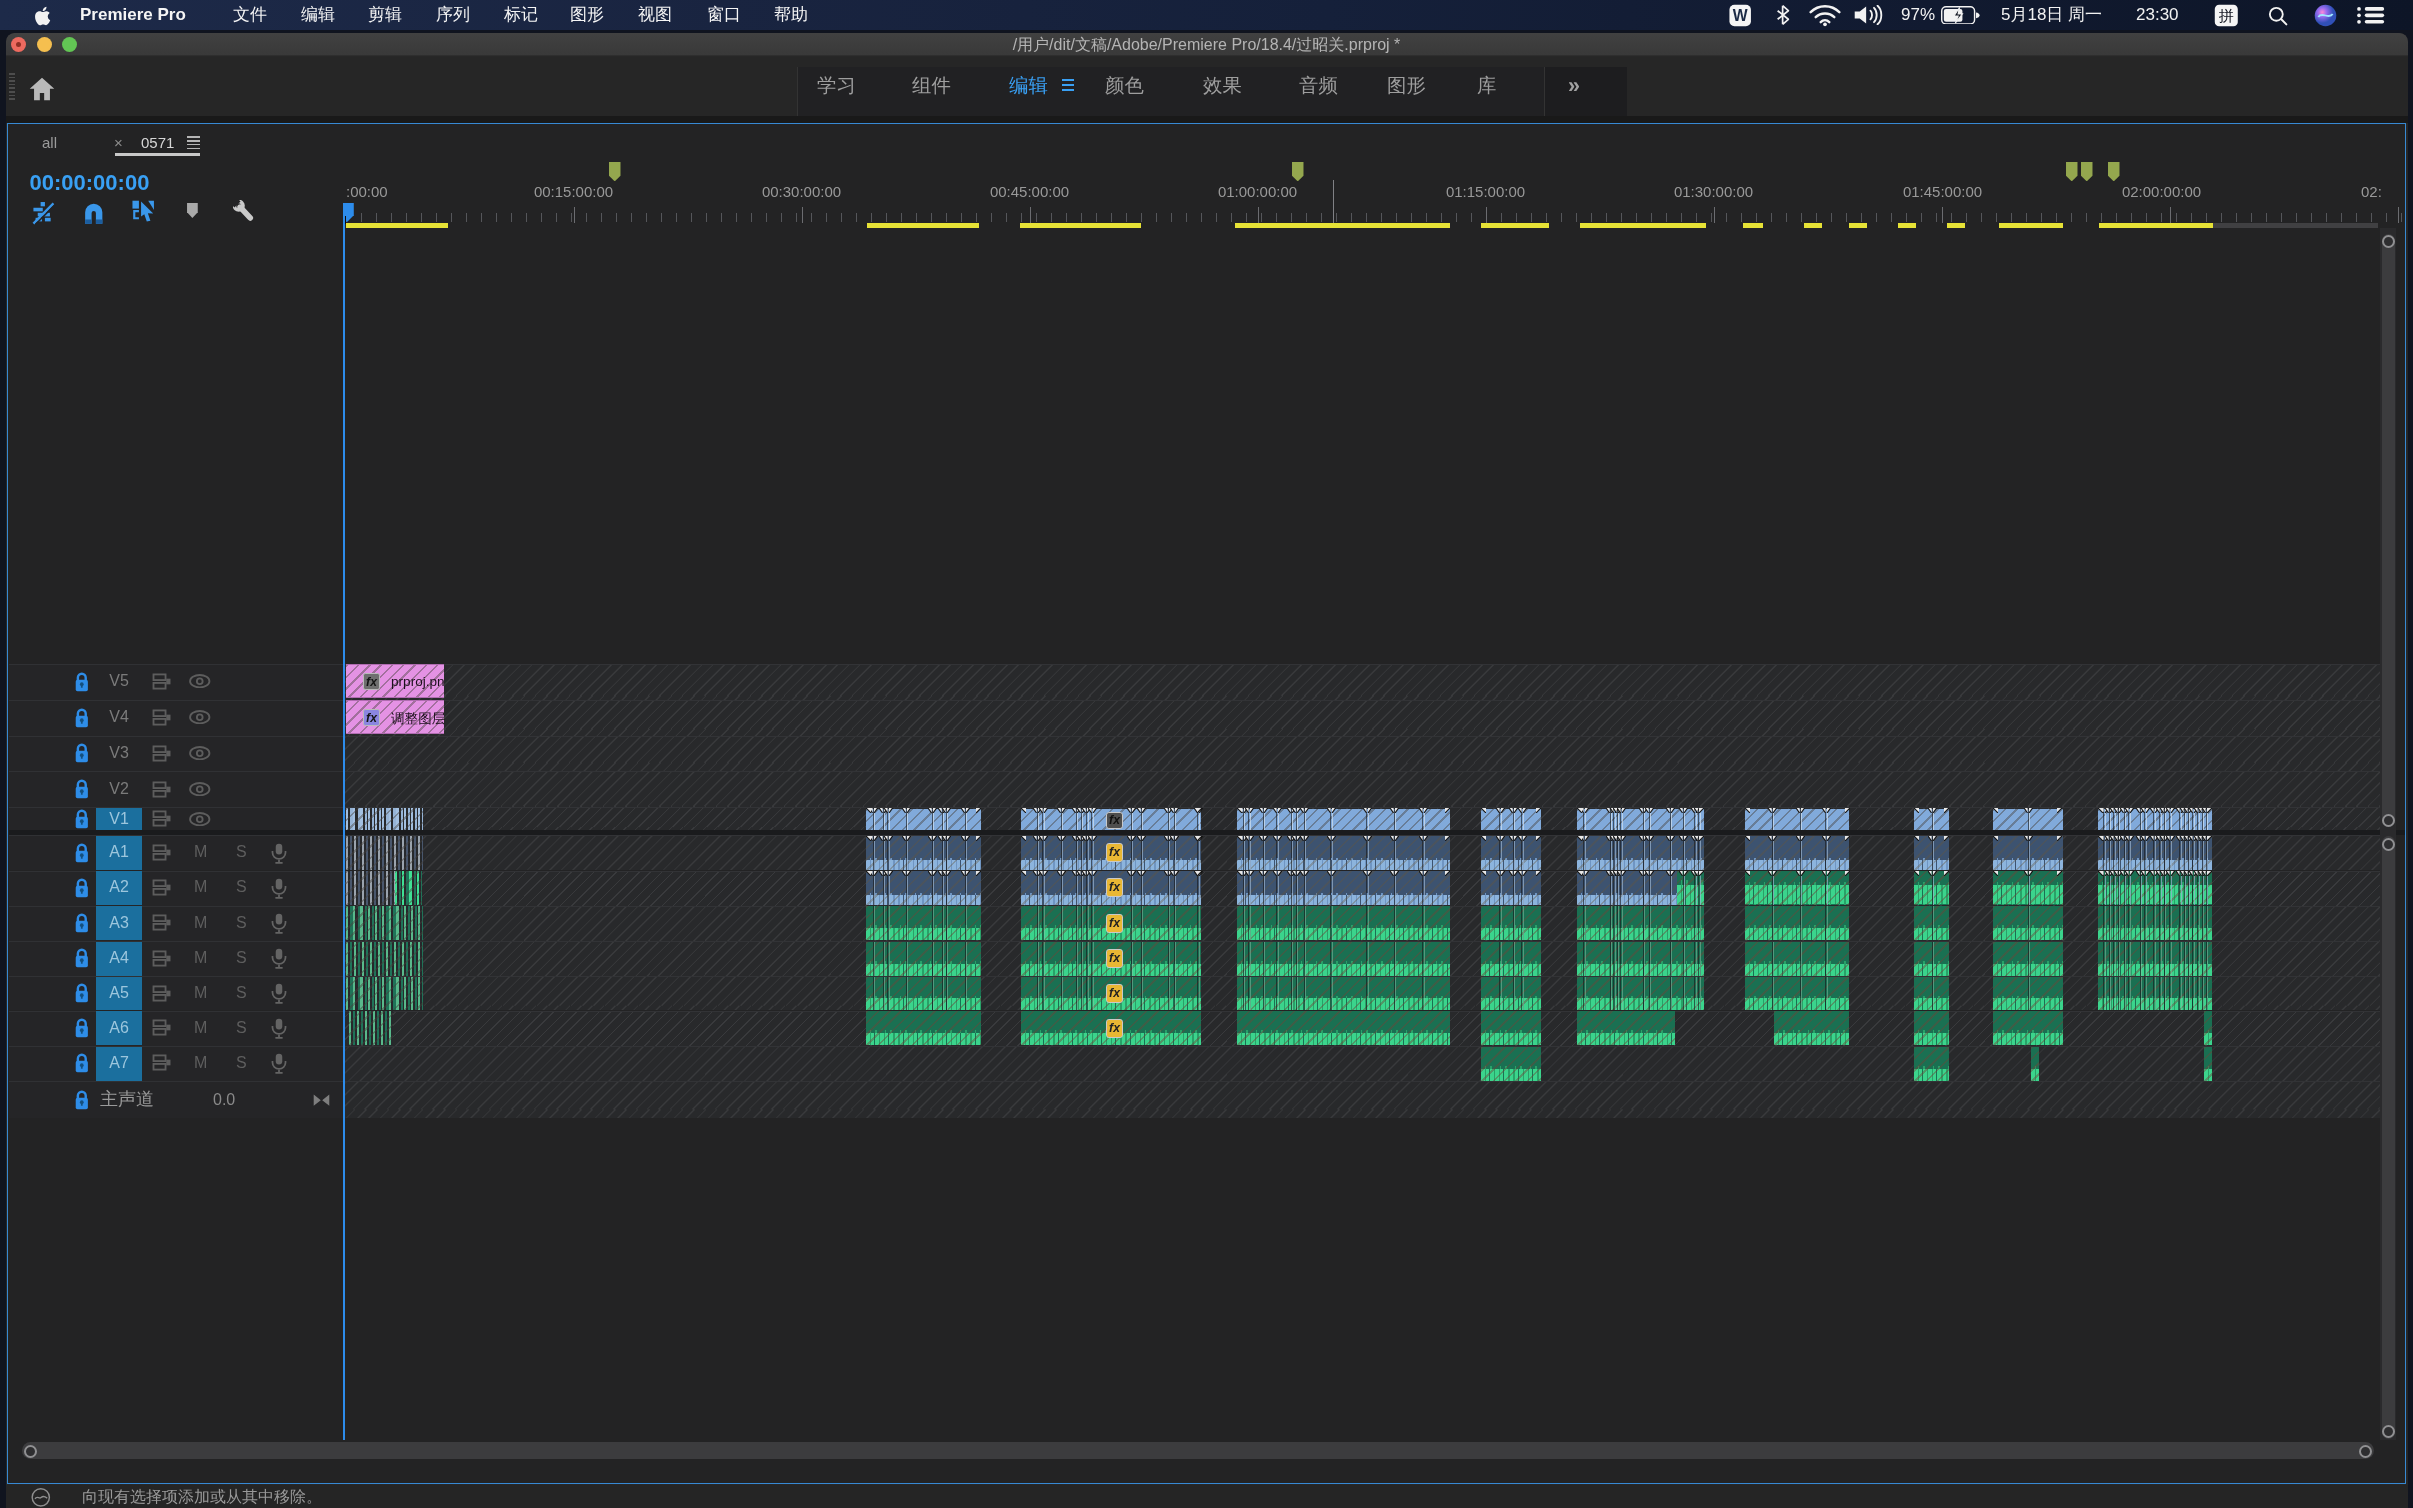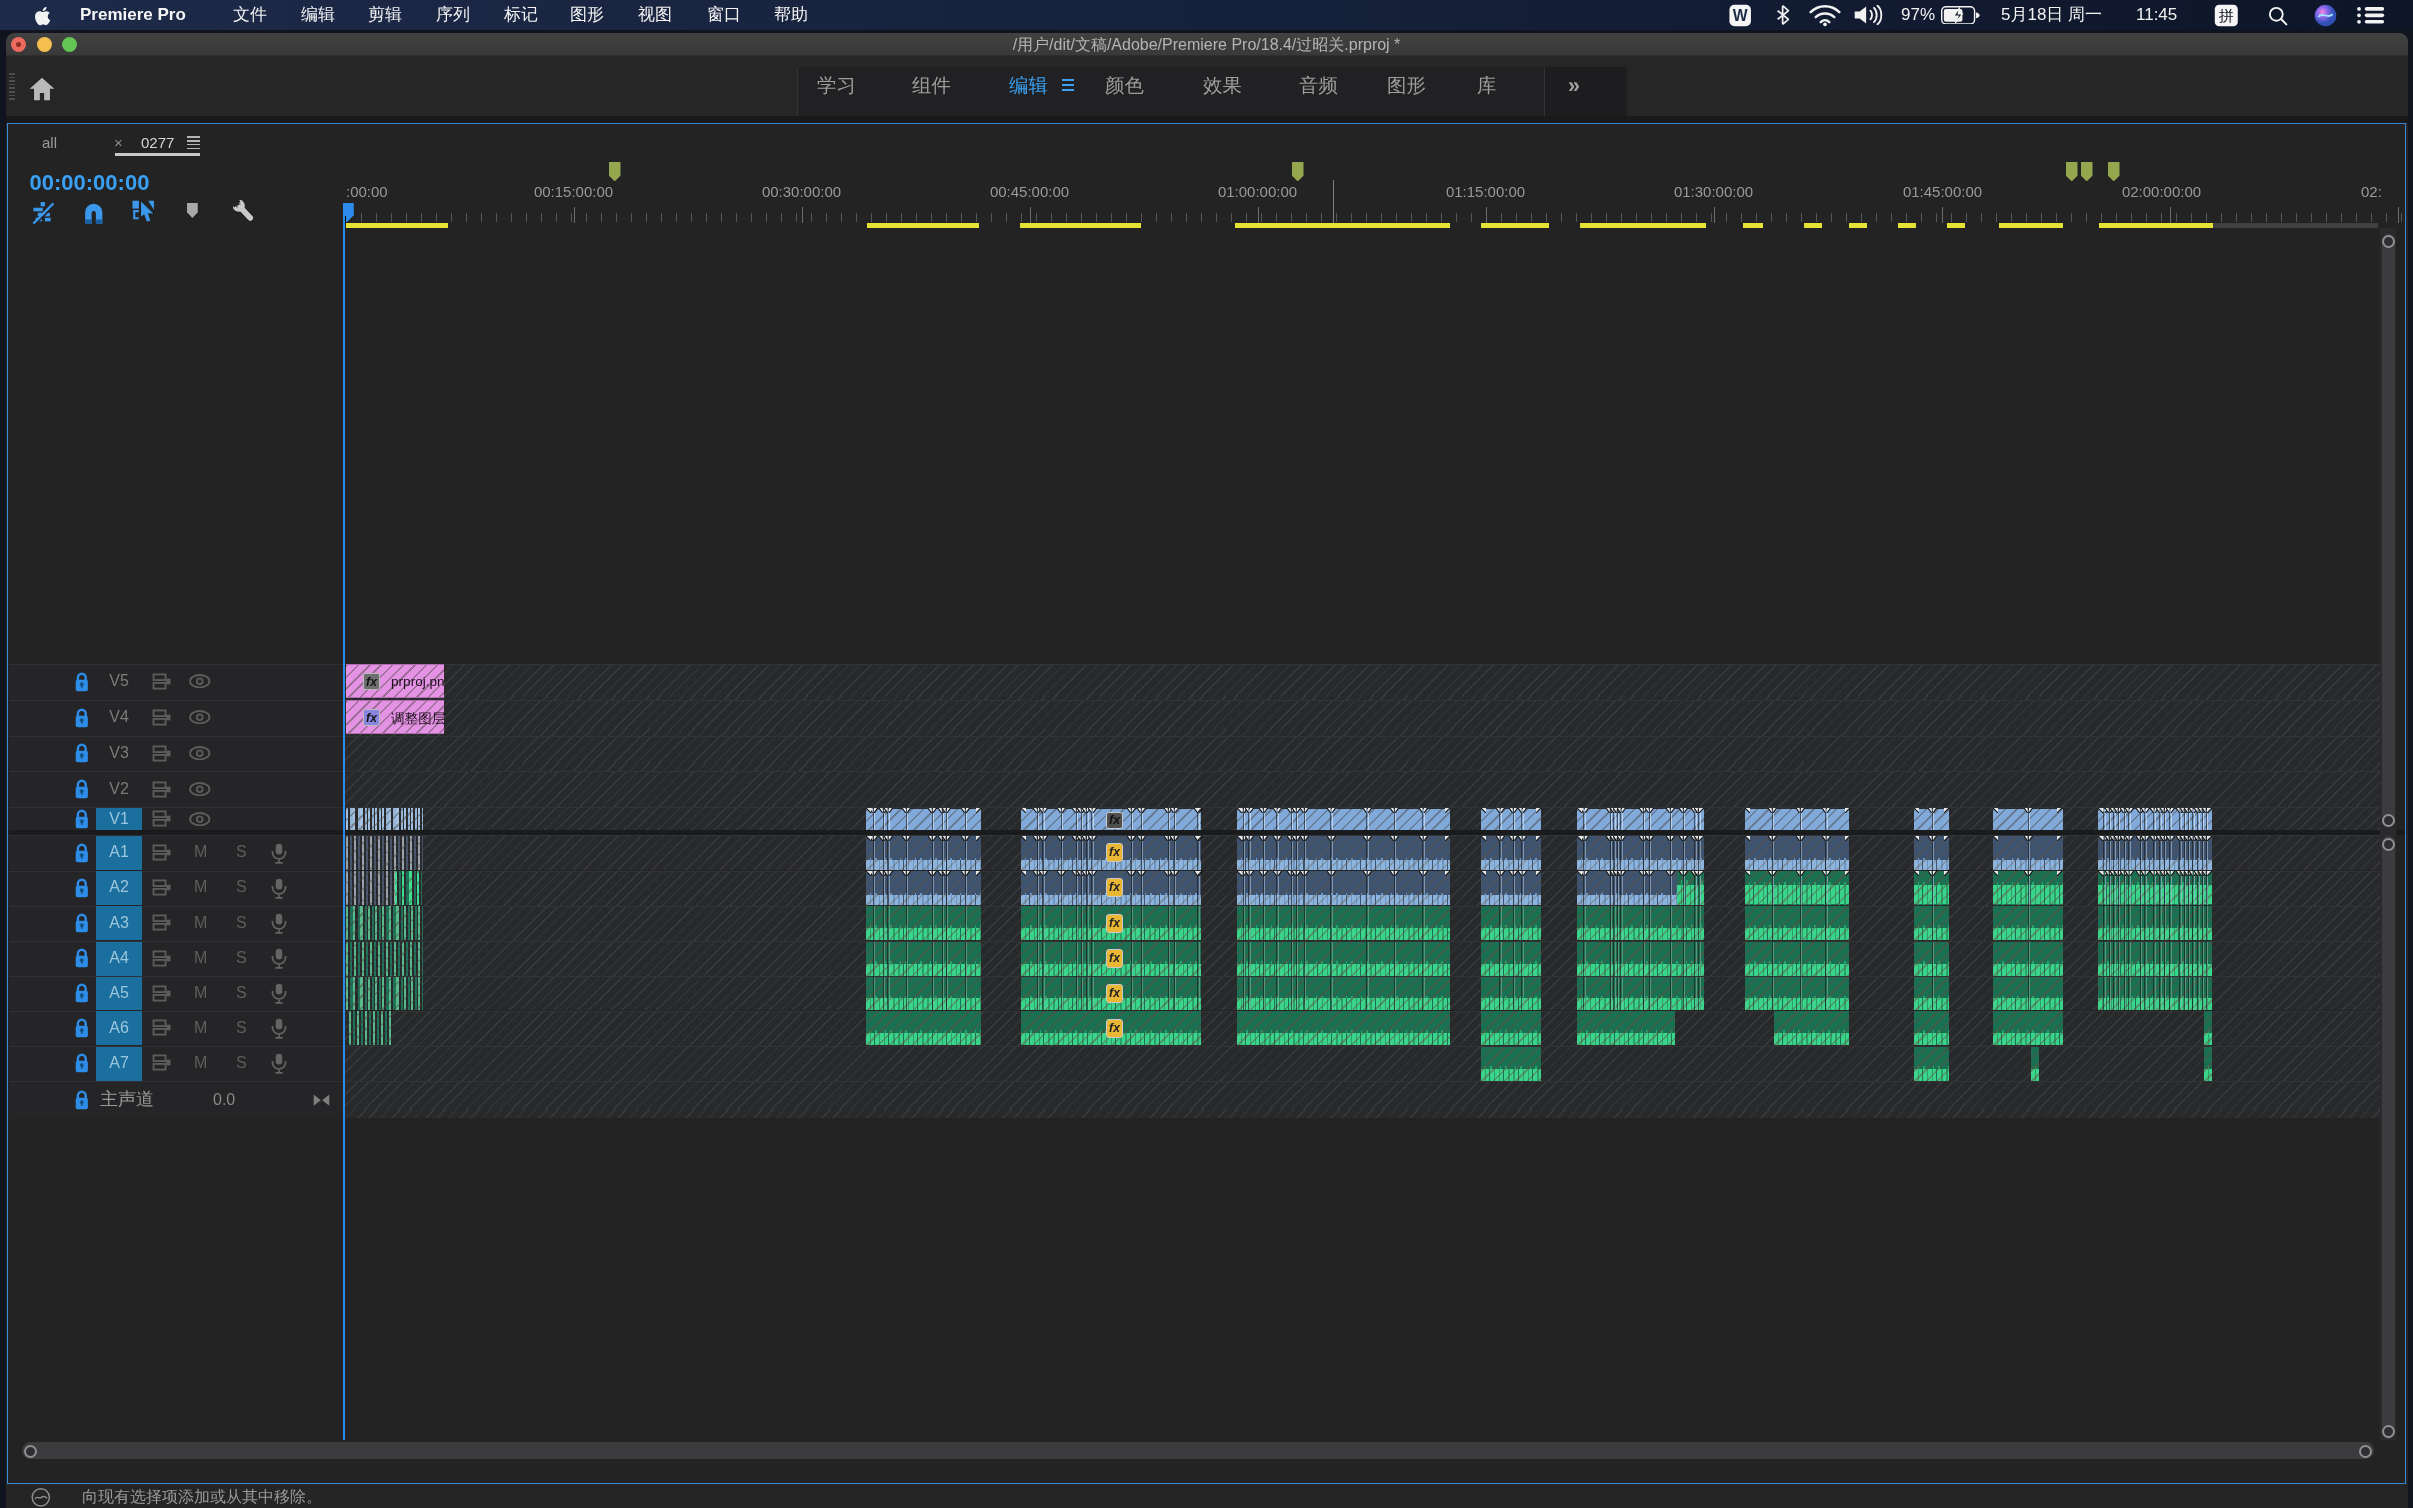--- a/index.html
+++ b/index.html
@@ -40,21 +40,21 @@
     <path d="M24 8 C27 11 27 17 24 20 M29 4 C34 9 34 19 29 24 M34 1 C41 7 41 21 34 27" stroke="#f2f2f2" stroke-width="2.6" fill="none" stroke-linecap="round"></path>
   </svg>
 <div class="t" style="left:1901px;top:2.9px;height:24.4px;line-height:24.4px;color:#f2f2f2;font-size:17px;">97%</div>
 <svg style="left:1941px;top:5.7px" width="40" height="18.7" viewBox="0 0 56 26">
     <rect x="1" y="1" width="46" height="24" rx="6" stroke="#f2f2f2" stroke-width="2" fill="none"></rect>
     <rect x="4" y="4" width="26" height="18" rx="3" fill="#f2f2f2"></rect>
     <path d="M49 9 v8 c3 0 5-2 5-4 s-2-4-5-4z" fill="#f2f2f2"></path>
     <path d="M26 2 L18 14 h6 L20 24 L30 11 h-6 L26 2z" fill="#10141f" stroke="#f2f2f2" stroke-width="1.6"></path>
   </svg>
 <div class="t" style="left:2001px;top:2.9px;height:24.4px;line-height:24.4px;color:#f2f2f2;font-size:17px;">5月18日 周一</div>
-<div class="t" style="left:2136px;top:2.9px;height:24.4px;line-height:24.4px;color:#f2f2f2;font-size:17px;">11:45</div>
+<div class="t" style="left:2136px;top:2.9px;height:24.4px;line-height:24.4px;color:#f2f2f2;font-size:17px;">23:30</div>
 <svg style="left:2214px;top:3.6px" width="26" height="23" viewBox="0 0 36 32">
     <rect x="1" y="1" width="32" height="30" rx="6" fill="#f5f5f5"></rect>
     <text x="17" y="24" font-size="21" fill="#10141f" text-anchor="middle" font-family="Liberation Sans">拼</text>
   </svg>
 <svg style="left:2267px;top:5px" width="21.5" height="21.5" viewBox="0 0 30 30">
     <circle cx="13" cy="13" r="9" stroke="#f2f2f2" stroke-width="2.6" fill="none"></circle>
     <path d="M20 20 L27 27" stroke="#f2f2f2" stroke-width="2.8" stroke-linecap="round"></path>
   </svg>
 <svg style="left:2314px;top:4.3px" width="23" height="23" viewBox="0 0 32 32">
     <defs>
@@ -111,21 +111,21 @@
     <div style="left:0px;top:5px;width:12.2px;height:2.2px;background:#39a0f4;"></div>
     <div style="left:0px;top:10px;width:12.2px;height:2.2px;background:#39a0f4;"></div>
   </div>
 <div class="t" style="left:1568px;top:70px;height:32px;line-height:32px;color:#a2a2a2;font-size:21.5px;font-weight:bold;">»</div>
 <div style="left:797px;top:67px;width:0.7px;height:50px;background:#333;"></div>
 <div style="left:1544px;top:67px;width:0.7px;height:50px;background:#333;"></div>
 <div style="left:5.7px;top:116px;width:2402px;height:7.2px;background:#191919;"></div>
 <div style="left:7.2px;top:123px;width:2399px;height:1361px;background:#232324;border:1.4px solid #3789d4;"></div>
 <div class="t" style="left:42px;top:133px;height:20px;line-height:20px;color:#9b9b9b;font-size:15px;">all</div>
 <div class="t" style="left:114px;top:133px;height:20px;line-height:20px;color:#8d8d8d;font-size:15px;">×</div>
-<div class="t" style="left:141px;top:133px;height:20px;line-height:20px;color:#d6d6d6;font-size:15px;">0277</div>
+<div class="t" style="left:141px;top:133px;height:20px;line-height:20px;color:#d6d6d6;font-size:15px;">0571</div>
 <div style="left:187px;top:136px;width:13.6px;height:14.4px;">
     <div style="left:0px;top:0px;width:13px;height:1.7px;background:#b5b5b5;"></div>
     <div style="left:0px;top:3.9px;width:13px;height:1.7px;background:#b5b5b5;"></div>
     <div style="left:0px;top:7.8px;width:13px;height:1.7px;background:#b5b5b5;"></div>
     <div style="left:0px;top:11.6px;width:13px;height:1.7px;background:#b5b5b5;"></div>
   </div>
 <div style="left:115px;top:153px;width:85px;height:2.9px;background:#c8c8c8;"></div>
 <div class="t" style="left:29.5px;top:172px;height:21.5px;line-height:21.5px;color:#39a0f4;font-size:22px;font-weight:bold;">00:00:00:00</div>
 <svg style="left:32px;top:202px" width="24.4" height="23" viewBox="0 0 34 32">
     <g fill="#3a97ea">

